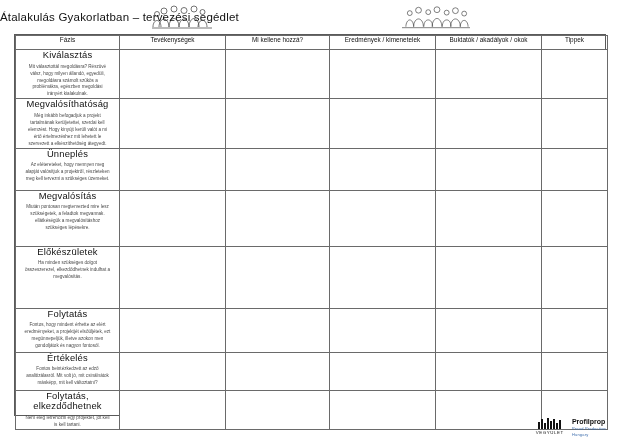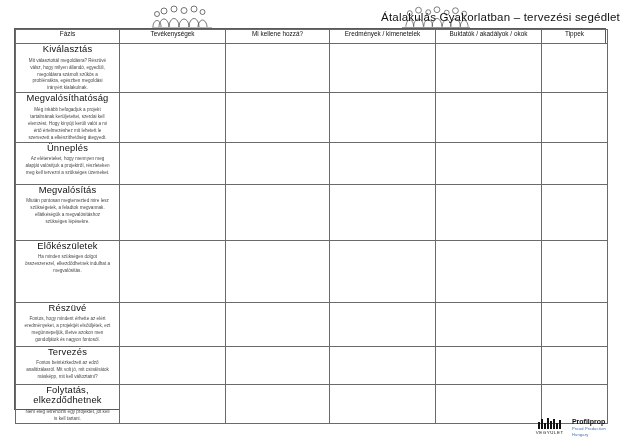--- a/index.html
+++ b/index.html
@@ -15,21 +15,21 @@
     overflow: hidden;
     position: relative;
   }
 
   
   .header {
     position: relative;
     height: 34px;
     display: flex;
     align-items: center;
-    justify-content: flex-end;
+    justify-content: flex-start;
     border-radius: 15px;
   }
   .header-title {
     font-size: 11.5px;
     font-weight: normal;
     letter-spacing: 0.2px;
     color: #111;
     text-align: center;
     white-space: nowrap;
   }
@@ -39,21 +39,21 @@
     height: 30px;
     opacity: 0.9;
   }
   .crowd-left { left: 152px; width: 60px; }
   .crowd-right { right: 150px; width: 68px; }
 
   
   .sheet {
     position: absolute;
     left: 14px;
-    top: 28px;
+    top: 34px;
     width: 592px;
     height: 382px;
     border: 1px solid #5a5a5a;
     box-sizing: border-box;
   }
   table.grid {
     width: 100%;
     height: 100%;
     border-collapse: collapse;
     table-layout: fixed;
@@ -280,33 +280,33 @@
         </td>
         <td class="blank-cell"></td>
         <td class="blank-cell"></td>
         <td class="blank-cell"></td>
         <td class="blank-cell"></td>
         <td class="blank-cell"></td>
       </tr>
 
       <tr style="height:44px">
         <td class="phase-cell">
-          <div class="phase-title">Részüvé</div>
+          <div class="phase-title">Folytatás</div>
           <div class="phase-desc">Fontos, hogy mindent érhette az elért eredményeket, a projektjét elsőüljétek, ezt megünnepeljük, illetve azokon men gondoljátok és nagyon fontosól.</div>
         </td>
         <td class="blank-cell"></td>
         <td class="blank-cell"></td>
         <td class="blank-cell"></td>
         <td class="blank-cell"></td>
         <td class="blank-cell"></td>
       </tr>
 
       <tr style="height:38px">
         <td class="phase-cell">
-          <div class="phase-title">Tervezés</div>
+          <div class="phase-title">Értékelés</div>
           <div class="phase-desc">Fontos beintézkedzett az edző analitizálasról. Mit volt jó, mit csinálnátok másképp, mit kell változtatni?</div>
         </td>
         <td class="blank-cell"></td>
         <td class="blank-cell"></td>
         <td class="blank-cell"></td>
         <td class="blank-cell"></td>
         <td class="blank-cell"></td>
       </tr>
 
       <tr>

